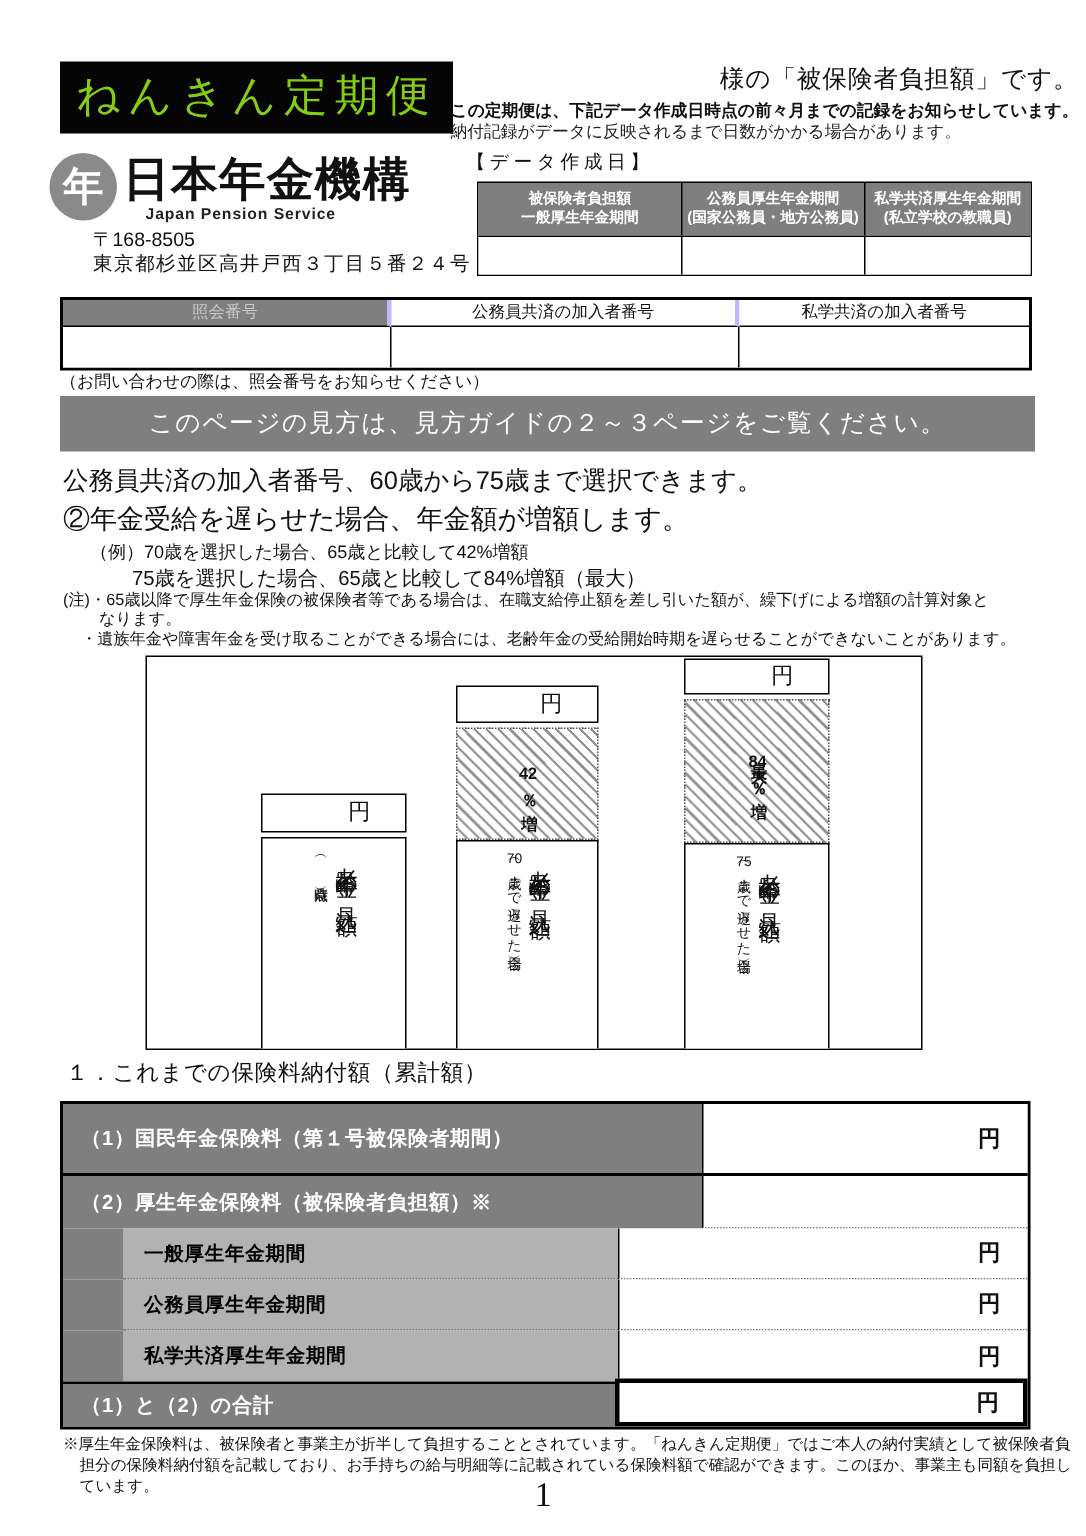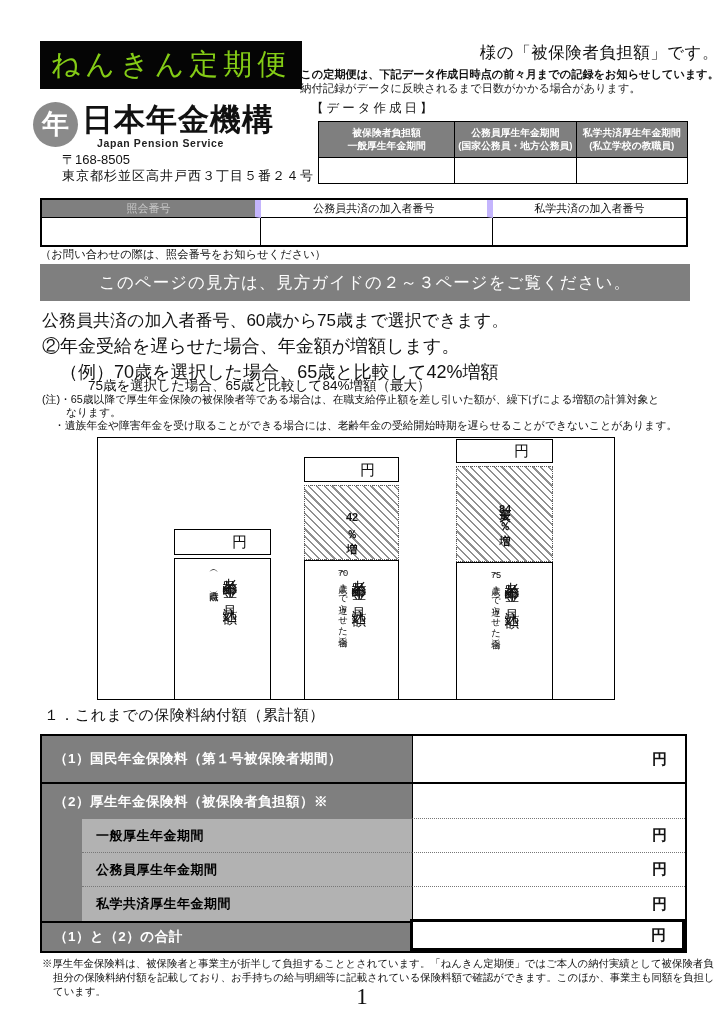--- a/index.html
+++ b/index.html
@@ -45,41 +45,41 @@
   .dt-hcell:last-child { border-right:none; }
   .dt-body { display:flex; height:26px; background:#fff; border-top:1px solid #000; }
   .dt-bcell { border-right:1px solid #000; }
   .dt-bcell:last-child { border-right:none; }
   .dt-c1 { width:37%; } .dt-c2 { width:33%; } .dt-c3 { width:30%; }
 
   
   .inq-table { left:40px; top:198px; width:648px; border:2px solid #000; }
   .inq-head { display:flex; height:18px; }
   .inq-hcell {
-    font-size:11px; text-align:center; line-height:17px; border-right:6px solid #c4b5fd;
+    font-size:11px; text-align:center; line-height:17px; border-right:3px solid #c4b5fd;
     border-bottom:1px solid #000; background:#fff; font-weight:500;
   }
   .inq-hcell.dark { background:#7f7f7f; color:#c9c9c9; }
   .inq-hcell:last-child { border-right:none; }
   .inq-body { display:flex; height:27px; background:#fff; }
   .inq-bcell { border-right:1px solid #000; }
   .inq-bcell:last-child { border-right:none; }
   .inq-c1 { width:34%; } .inq-c2 { width:36%; } .inq-c3 { width:30%; }
   .inq-note { left:40px; top:247px; font-size:11.3px; }
 
   
   .banner {
     left:40px; top:264px; width:650px; height:37px; background:#7f7f7f;
     color:#ffffff; font-size:16.5px; line-height:37px; text-align:center; letter-spacing:1px;
   }
 
   
   .pt1 { left:42px; top:309px; font-size:17px; white-space:nowrap; }
   .pt2 { left:42px; top:334px; font-size:18px; white-space:nowrap; }
-  .ex1 { left:60px; top:360px; font-size:18px; white-space:nowrap; }
+  .ex1 { left:60px; top:360px; font-size:12px; white-space:nowrap; }
   .ex2 { left:88px; top:377px; font-size:13.5px; white-space:nowrap; }
   .nt1 { left:42px; top:393px; font-size:10.8px; white-space:nowrap; }
   .nt1b{ left:66px; top:406px; font-size:10.8px; white-space:nowrap; }
   .nt2 { left:54px; top:419px; font-size:10.8px; white-space:nowrap; }
 
   
   .chart { left:97px; top:437px; width:518px; height:263px; border:1.5px solid #000; background:#fff; }
   .bar { position:absolute; }
   .unit-box {
     position:absolute; left:0; right:0; border:1px solid #000; background:#fff;
@@ -105,21 +105,21 @@
   .vmain { font-size:15px; letter-spacing:2px; }
   .vsub  { font-size:9.3px; letter-spacing:0px; margin-left:1px; }
   .tcy { text-combine-upright:all; display:inline !important; }
 
   
   .sec1-title { left:44px; top:706px; font-size:15px; letter-spacing:0.5px; }
   .big-table { left:40px; top:734px; width:647px; height:219px; border:2px solid #000; background:#fff; }
   .bt-row { position:absolute; left:0; width:643px; display:flex; }
   .bt-label {
     background:#7f7f7f; color:#fff; font-weight:bold; font-size:13.5px;
-    width:370px; display:flex; align-items:center; padding-left:12px; letter-spacing:0.5px;
+    width:426px; display:flex; align-items:center; padding-left:12px; letter-spacing:0.5px;
   }
   .bt-value {
     flex:1; background:#fff; border-left:1px solid #000;
     display:flex; align-items:center; justify-content:flex-end;
     font-weight:bold; font-size:15px; padding-right:18px;
   }
   .row1 { top:0; height:48px; border-bottom:2px solid #000; }
   .row2 { top:48px; height:35px; }
   .row2 .bt-value { border-bottom:1px dotted #777; }
   .subrow { }

